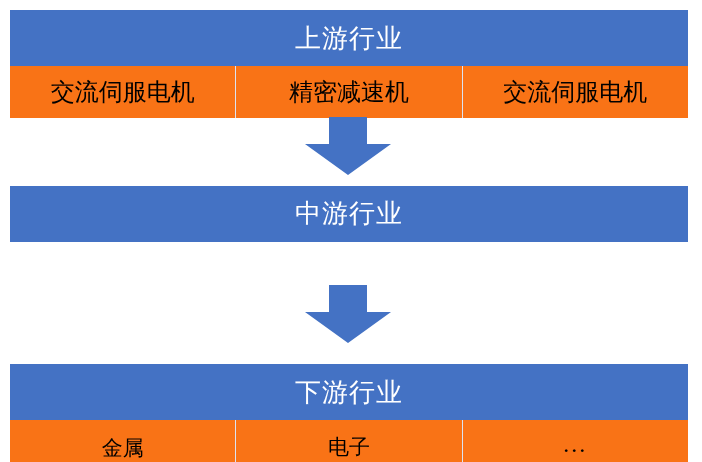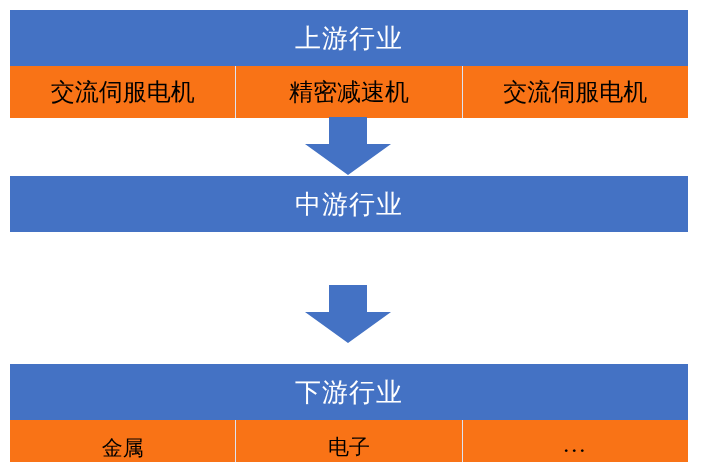--- a/index.html
+++ b/index.html
@@ -77,21 +77,21 @@
   }
 
   .cell.ellipsis {
     font-size: 24px;
     letter-spacing: 2px;
     padding-bottom: 6px;
   }
 
   
   #tier-upstream   { top: 10px; }
-  #tier-midstream  { top: 176px; }
+  #tier-midstream  { top: 186px; font-family: Liberation Serif, serif; }
   #tier-downstream { top: 364px; }
 
   
   .arrow {
     position: absolute;
     left: 305px;
     width: 86px;
     height: 58px;
   }
   .arrow svg { display: block; width: 86px; height: 58px; }

